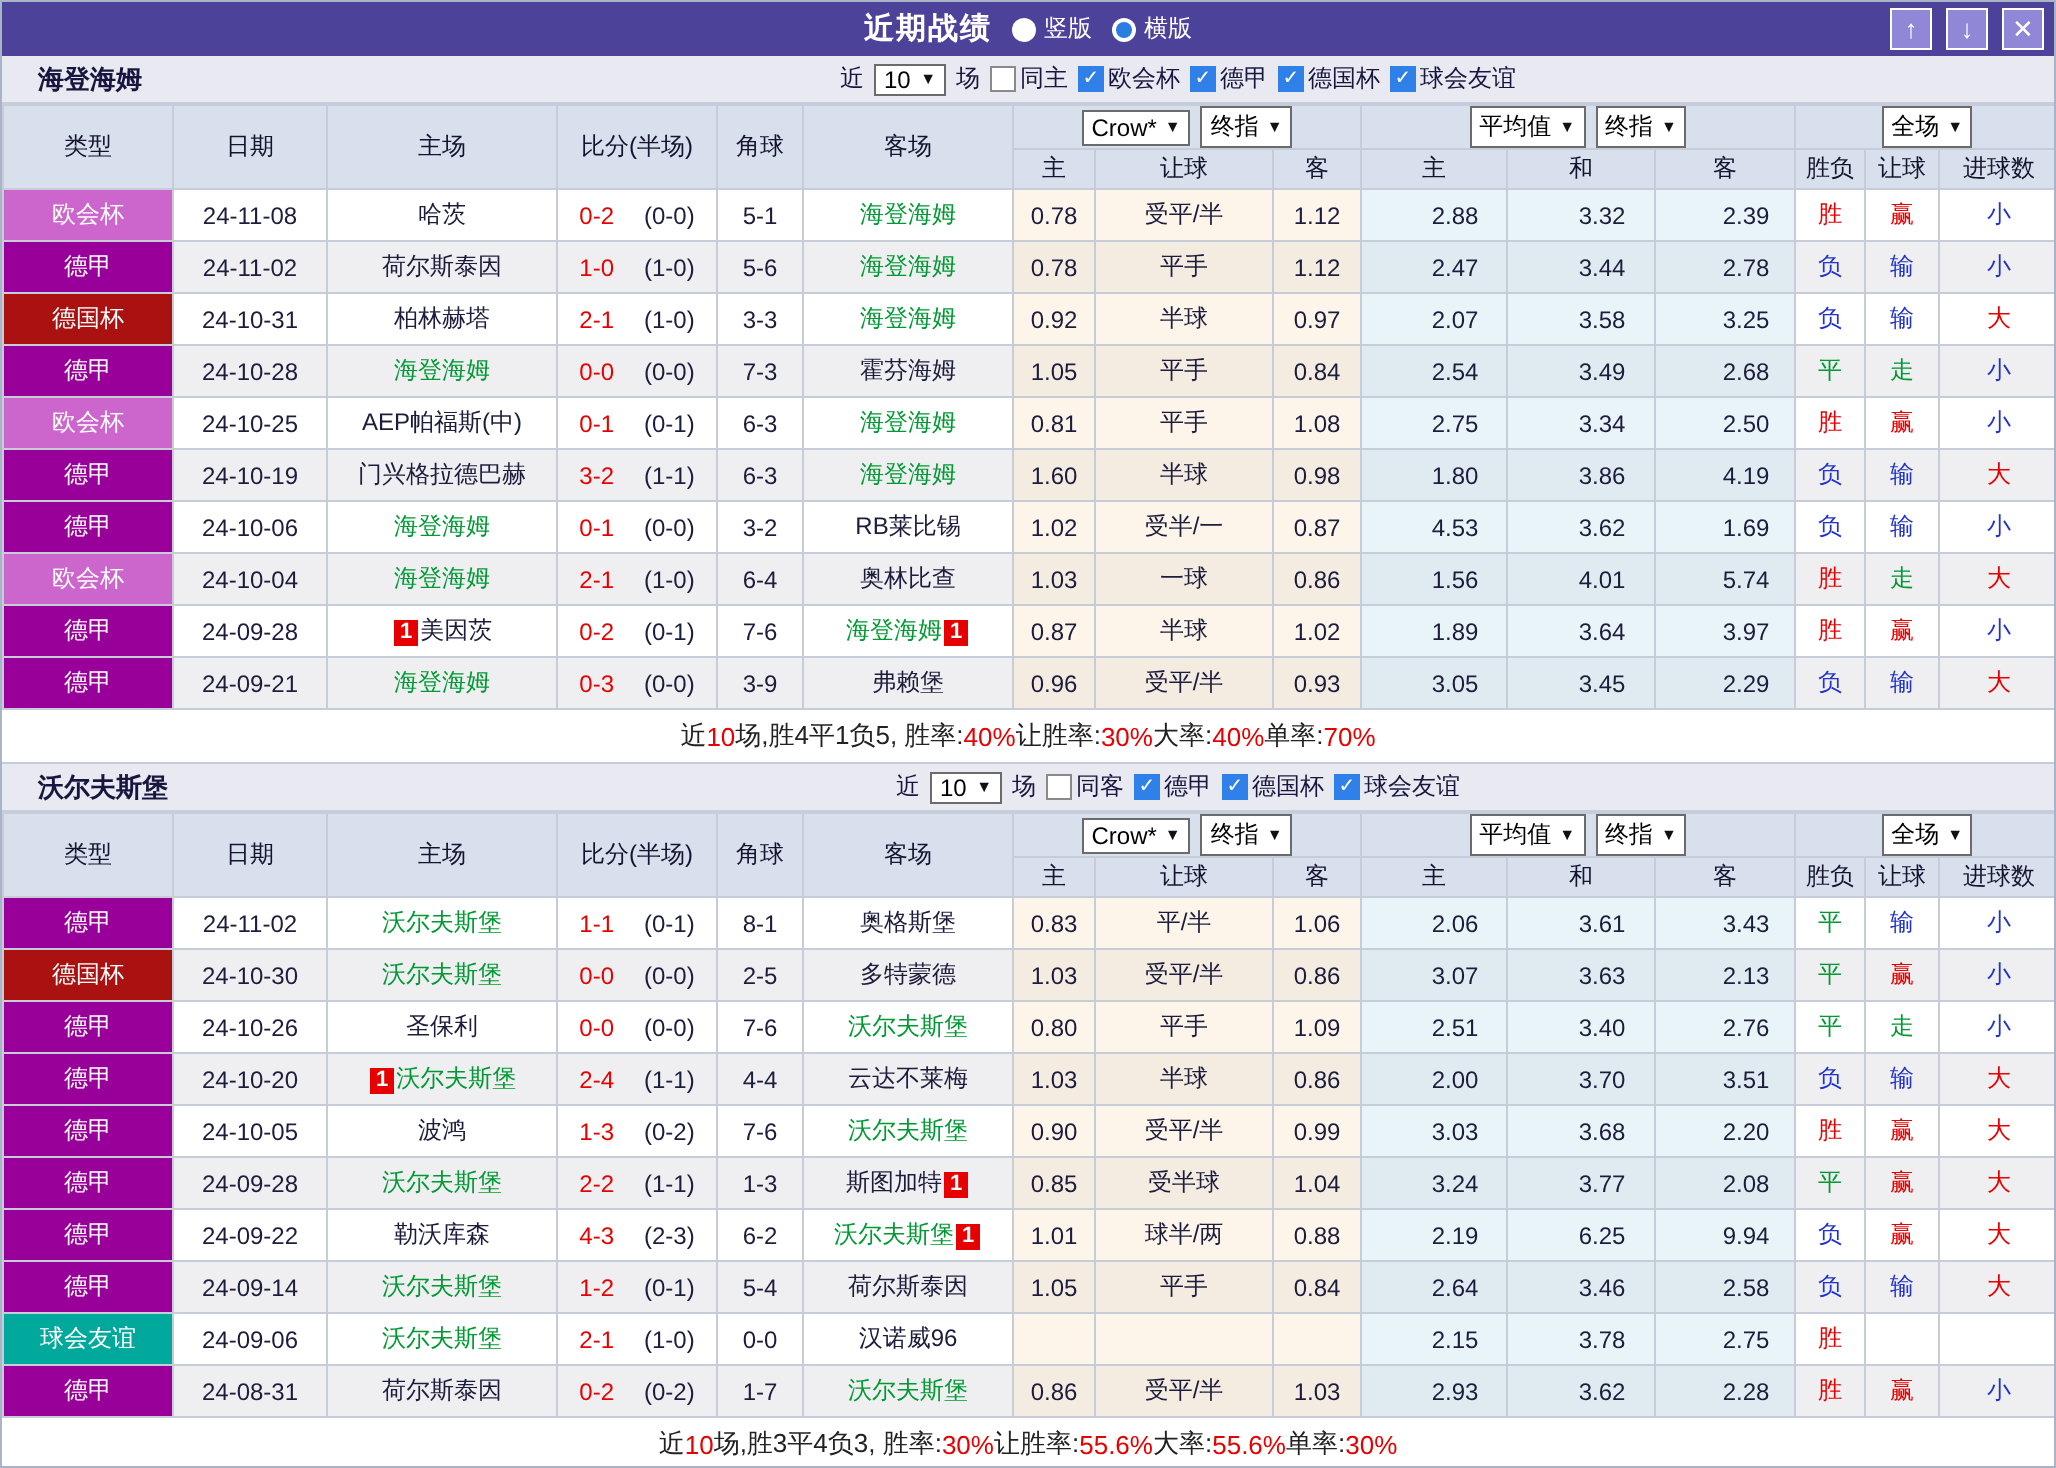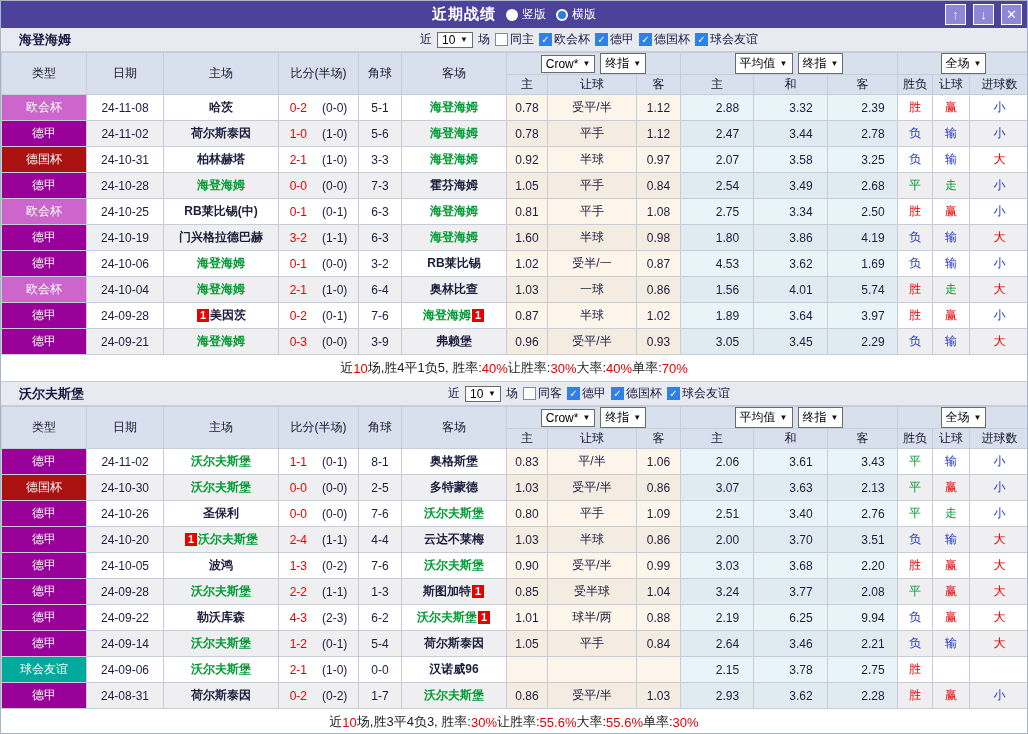--- a/index.html
+++ b/index.html
@@ -40,21 +40,21 @@
   .selcell { }
   .selwrap { display: flex; justify-content: center; align-items: center; gap: 5px; }
   tbody tr { height: 26px; background: #fff; }
   tbody tr:nth-child(even) { background: #efeff1; }
   td.g1 { background: #fdf4ea; color: #1c1c3c; }
   tbody tr:nth-child(even) td.g1 { background: #f4ebe1; }
   td.g2 { background: #e9f4f9; color: #1c1c3c; padding-left: 21px; }
   tbody tr:nth-child(even) td.g2 { background: #e0ebf1; }
   td.c-type { color: #fff; }
   td.c-date, td.c-corner { color: #1c1c3c; }
-  .team { color: #1c1c3c; font-weight: bold; }
+  .team { color: #1c1c3c; }
   .team.focus { color: #009933; }
   .ft { color: #e60000; }
   .ht { color: #1c1c3c; margin-left: 15px; }
   .badge { display: inline-block; background: #e60000; color: #fff; font-size: 11px; font-weight: bold; line-height: 13px; padding: 0 3px; margin: 0 1px; }
   td.c-res { font-weight: normal; }
 
   
   .section-footer { height: 27px; display: flex; align-items: center; justify-content: center; background: #fff; border-bottom: 1px solid #c6ccd8; font-size: 13px; }
   .section-footer.last { height: 26px; border-bottom: none; }
   .fdark { color: #222; }
@@ -258,21 +258,21 @@
             <td class="g2">2.54</td>
             <td class="g2">3.49</td>
             <td class="g2">2.68</td>
             <td class="c-res" style="color: rgb(0, 153, 51);">平</td>
             <td class="c-res" style="color: rgb(0, 153, 51);">走</td>
             <td class="c-res" style="color: rgb(34, 51, 204);">小</td>
           </tr>
           <tr>
             <td class="c-type" style="background: rgb(204, 102, 204);"><span>欧会杯</span></td>
             <td class="c-date">24-10-25</td>
-            <td class="c-team"><span class="team">RB莱比锡(中)</span></td>
+            <td class="c-team"><span class="team">AEP帕福斯(中)</span></td>
             <td class="c-score"><span class="ft">0-1</span><span class="ht">(0-1)</span></td>
             <td class="c-corner">6-3</td>
             <td class="c-team"><span class="team focus">海登海姆</span></td>
             <td class="g1">0.81</td>
             <td class="g1">平手</td>
             <td class="g1">1.08</td>
             <td class="g2">2.75</td>
             <td class="g2">3.34</td>
             <td class="g2">2.50</td>
             <td class="c-res" style="color: rgb(230, 0, 0);">胜</td>
@@ -604,21 +604,21 @@
             <td class="c-date">24-09-14</td>
             <td class="c-team"><span class="team focus">沃尔夫斯堡</span></td>
             <td class="c-score"><span class="ft">1-2</span><span class="ht">(0-1)</span></td>
             <td class="c-corner">5-4</td>
             <td class="c-team"><span class="team">荷尔斯泰因</span></td>
             <td class="g1">1.05</td>
             <td class="g1">平手</td>
             <td class="g1">0.84</td>
             <td class="g2">2.64</td>
             <td class="g2">3.46</td>
-            <td class="g2">2.21</td>
+            <td class="g2">2.58</td>
             <td class="c-res" style="color: rgb(34, 51, 204);">负</td>
             <td class="c-res" style="color: rgb(34, 51, 204);">输</td>
             <td class="c-res" style="color: rgb(230, 0, 0);">大</td>
           </tr>
           <tr>
             <td class="c-type" style="background: rgb(0, 169, 156);"><span>球会友谊</span></td>
             <td class="c-date">24-09-06</td>
             <td class="c-team"><span class="team focus">沃尔夫斯堡</span></td>
             <td class="c-score"><span class="ft">2-1</span><span class="ht">(1-0)</span></td>
             <td class="c-corner">0-0</td>

